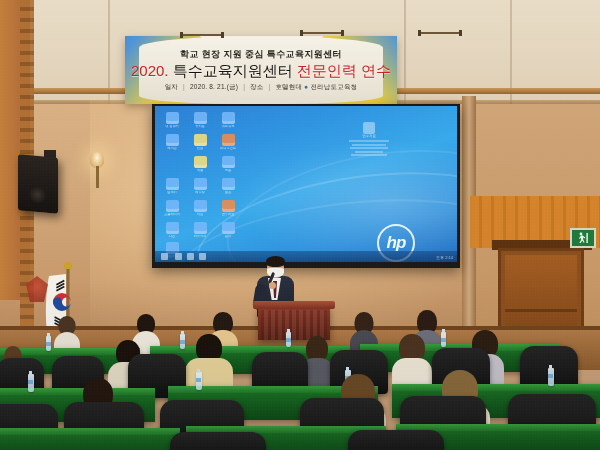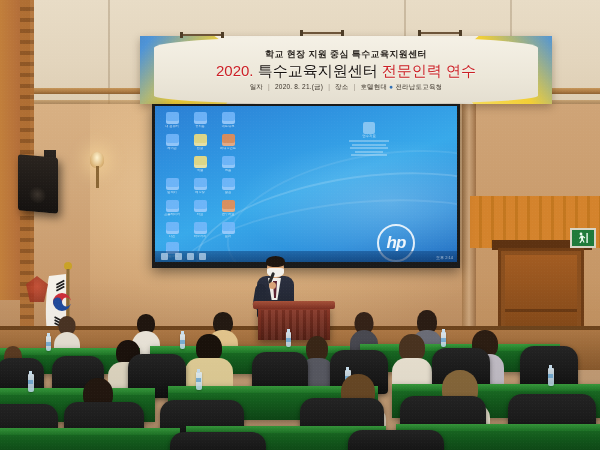--- a/index.html
+++ b/index.html
@@ -67,21 +67,21 @@
   .speaker{position:absolute;left:18px;top:156px;width:40px;height:56px;
     background:linear-gradient(180deg,#2a241f,#151210);
     border-radius:3px;transform:skewY(5deg);
     box-shadow:3px 4px 9px rgba(0,0,0,.5);}
   .speaker .cone{position:absolute;left:11px;top:30px;width:17px;height:17px;
     border-radius:50%;background:radial-gradient(circle,#3b332c,#100e0c);}
   .speaker-bracket{position:absolute;left:44px;top:150px;width:12px;height:8px;
     background:#2b2520;}
 
   
-  .banner{position:absolute;left:140px;top:36px;width:412px;height:68px;
+  .banner{position:absolute;left:125px;top:36px;width:272px;height:68px;
     background:linear-gradient(180deg,#f3efe4 0%,#ece7d9 50%,#e2dccd 100%);
     box-shadow:0 3px 8px rgba(60,40,20,.35);
     overflow:hidden;}
   .banner::before{content:"";position:absolute;left:-52px;top:-10px;
     width:150px;height:110px;border-radius:50%;
     background:linear-gradient(140deg,#2f6fb5 0%,#4f94d6 30%,#f2cf36 62%,#f7e06a 100%);
     transform:rotate(-12deg);}
   .banner::after{content:"";position:absolute;right:-58px;top:-14px;
     width:150px;height:112px;border-radius:50%;
     background:linear-gradient(220deg,#2f6fb5 0%,#4f94d6 28%,#f2cf36 60%,#f7e06a 100%);

